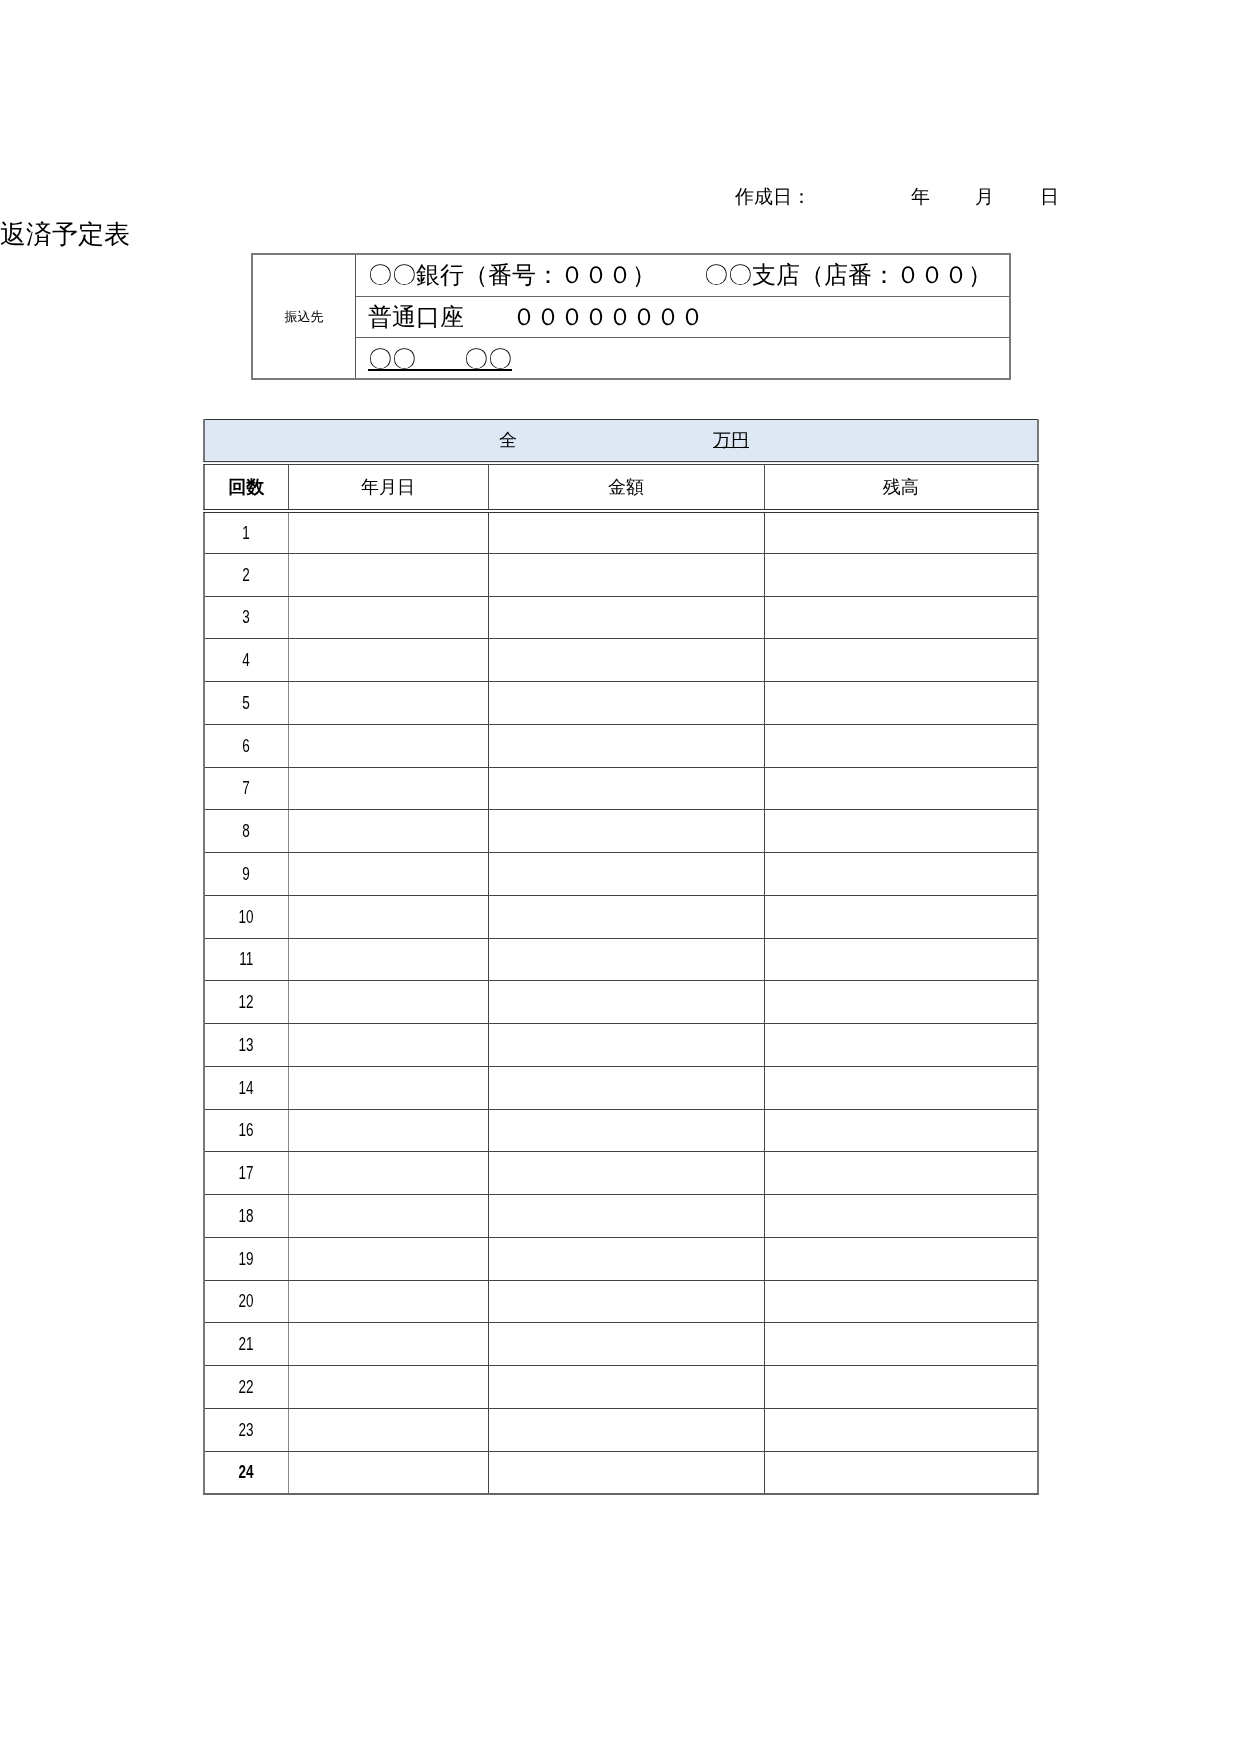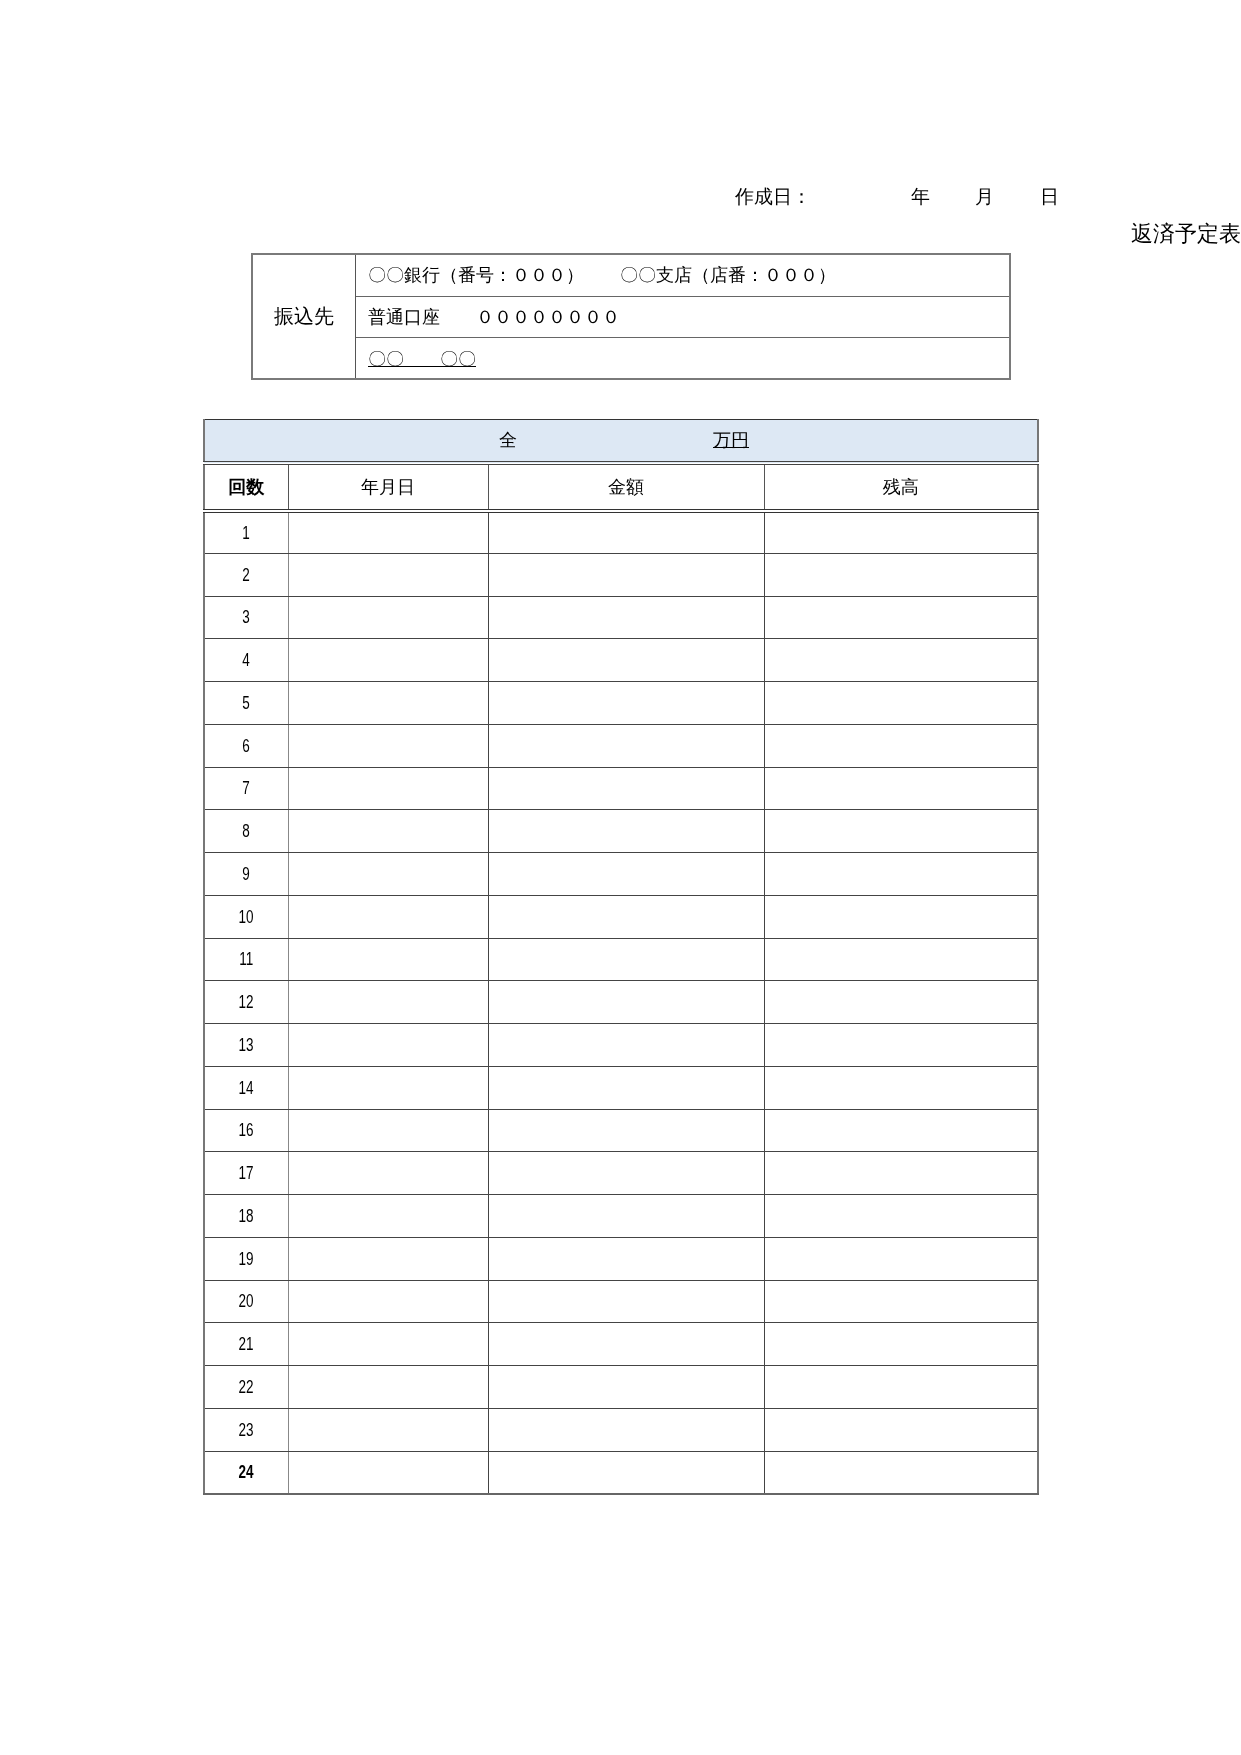--- a/index.html
+++ b/index.html
@@ -2,31 +2,31 @@
 <html><head>
 <meta charset="utf-8">
 <style>
   html, body { margin: 0; padding: 0; background: #ffffff; }
   body { width: 1241px; height: 1755px; position: relative; overflow: hidden;
          font-family: "DejaVu Sans", "Liberation Sans", sans-serif; color: #000; }
 
   .created { position: absolute; top: 182px; left: 735px; height: 28px; font-size: 19px; line-height: 28px; }
   .created span { position: absolute; white-space: nowrap; }
 
-  .title { position: absolute; top: 218px; left: 0; width: 1241px; text-align: right;
-           font-size: 22px; line-height: 32px; }
+  .title { position: absolute; top: 218px; left: 0; width: 1241px; text-align: left;
+           font-size: 26px; line-height: 32px; }
 
   .bank { position: absolute; left: 251px; top: 253px; width: 760px; height: 127px;
           border: 2px solid #7a7a7a; box-sizing: border-box; }
   .bank .label { position: absolute; left: 0; top: 0; width: 103px; height: 100%;
                  border-right: 1.5px solid #555; box-sizing: border-box;
-                 display: flex; align-items: center; justify-content: center; font-size: 20px; }
+                 display: flex; align-items: center; justify-content: center; font-size: 13px; }
   .bank .rows { position: absolute; left: 103px; top: 0; right: 0; bottom: 0; }
   .bank .row { height: 41.5px; border-bottom: 1.5px solid #666; box-sizing: border-box;
-               padding-left: 12px; display: flex; align-items: center; font-size: 18px; white-space: pre; }
+               padding-left: 12px; display: flex; align-items: center; font-size: 24px; white-space: pre; }
   .bank .row:last-child { border-bottom: none; text-decoration: underline; }
 
   .sched { position: absolute; left: 203px; top: 419px; width: 834px;
            border-collapse: collapse; table-layout: fixed; }
   .sched td, .sched th { box-sizing: border-box; padding: 0; font-weight: normal; text-align: center; }
   .sched .total td { background: #dde8f4; height: 43px; border: 1.5px solid #333;
                      border-left: 2px solid #777; border-right: 2px solid #777;
                      border-bottom: 4px double #444; font-size: 18px; }
   .sched .total .t-wrap { position: relative; height: 100%; }
   .sched .total .t-left { position: absolute; left: 294px; top: 0; line-height: 40px; }

